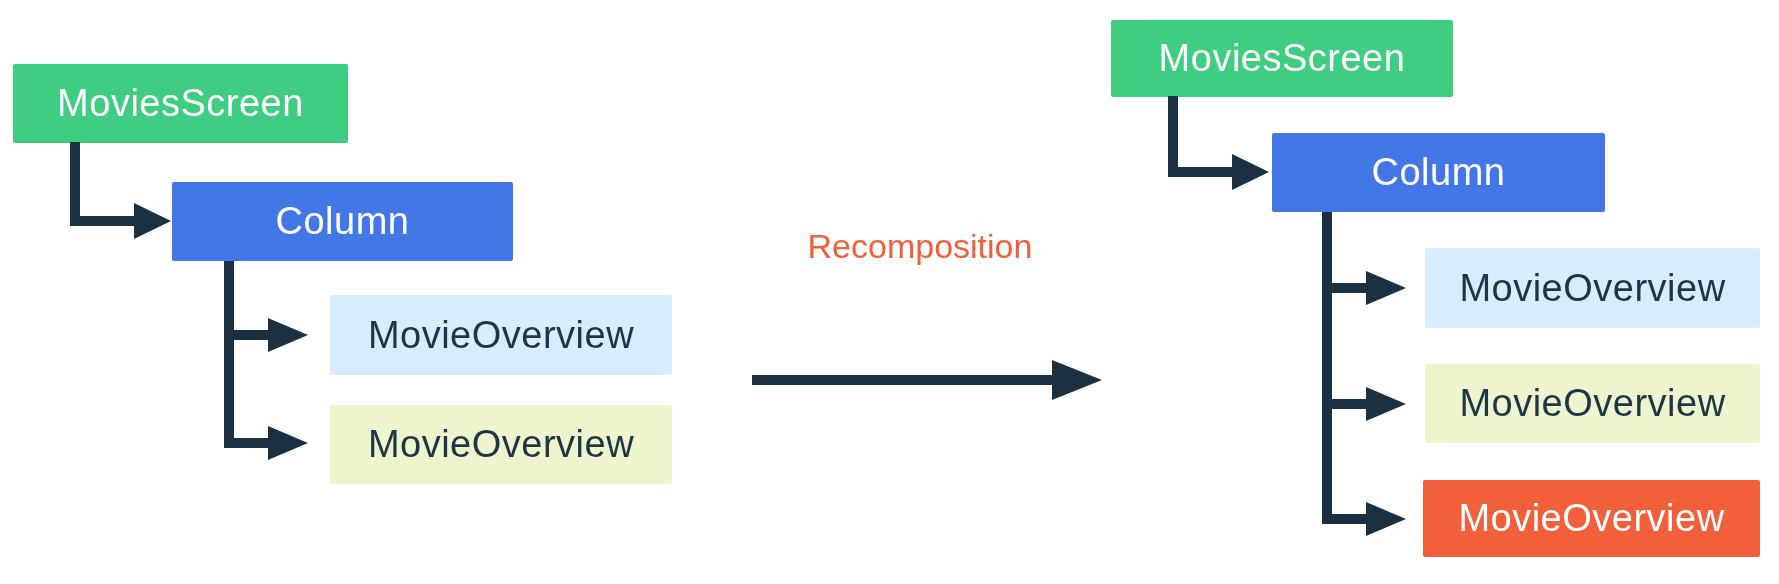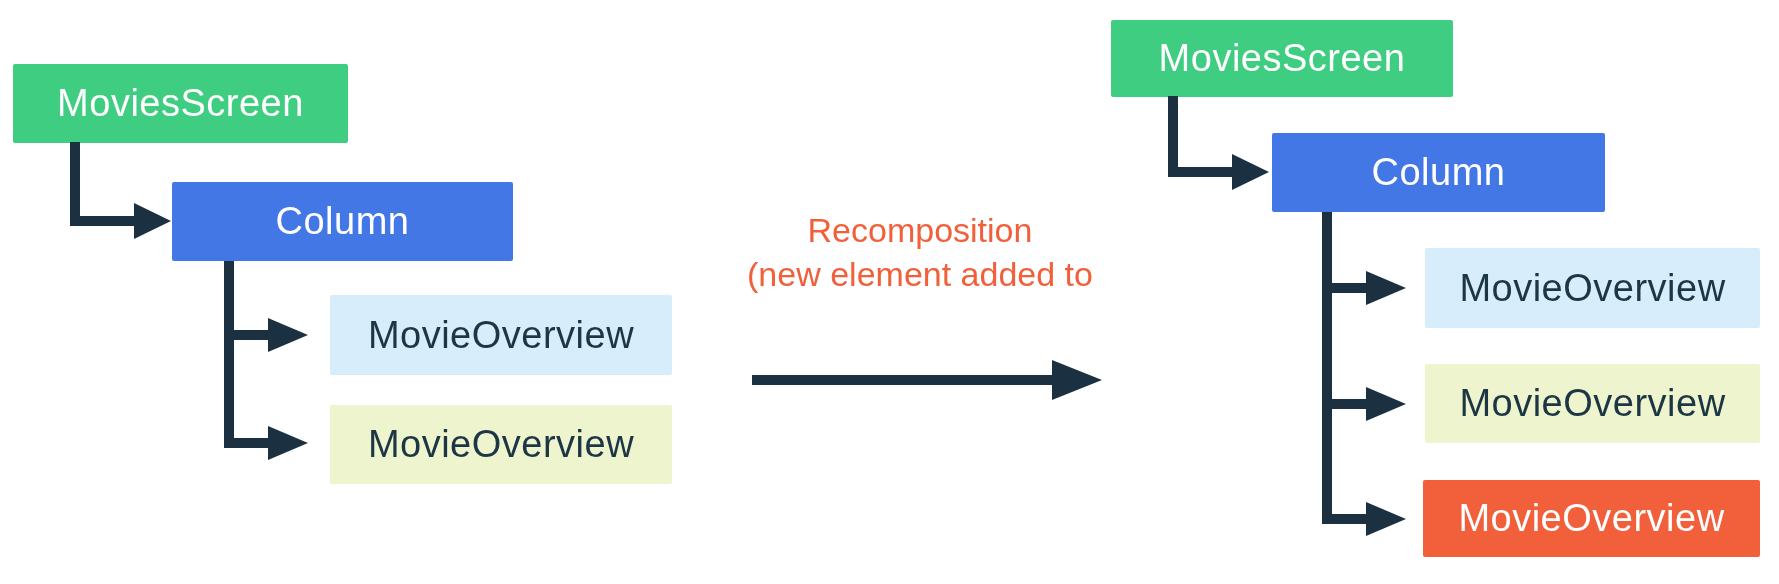--- a/index.html
+++ b/index.html
@@ -42,21 +42,21 @@
     border-bottom-width: 17px;
     border-left-width: 40px;
   }
   .arrowhead.big {
     border-top-width: 20px;
     border-bottom-width: 20px;
     border-left-width: 50px;
   }
   .annotation {
     position: absolute;
-    left: 690px; top: 208px; width: 460px;
+    left: 690px; top: 224px; width: 460px;
     text-align: center;
     color: var(--annotation-orange);
     font-size: 34px;
     line-height: 44px;
   }
 </style>
 </head>
 <body>
 
 <div class="canvas">
@@ -77,21 +77,20 @@
     <div class="node item-a" style="left:330px; top:295px; width:342px; height:80px;">MovieOverview</div>
 
     <div class="line" style="left:224px; top:438px; width:46px; height:10px;"></div>
     <div class="arrowhead small" style="left:268px; top:426px;"></div>
     <div class="node item-b" style="left:330px; top:405px; width:342px; height:79px;">MovieOverview</div>
   </section>
 
   <section>
     <div class="annotation">
       <div>Recomposition</div>
-      <div>(new element added to</div>
     </div>
     <div class="line" style="left:752px; top:375px; width:302px; height:10px;"></div>
     <div class="arrowhead big" style="left:1052px; top:360px;"></div>
   </section>
 
   <section>
     <div class="node root" style="left:1111px; top:20px; width:342px; height:77px;">MoviesScreen</div>
 
     <div class="line" style="left:1168px; top:96px; width:10px; height:81px;"></div>
     <div class="line" style="left:1168px; top:167px; width:66px; height:10px;"></div>

